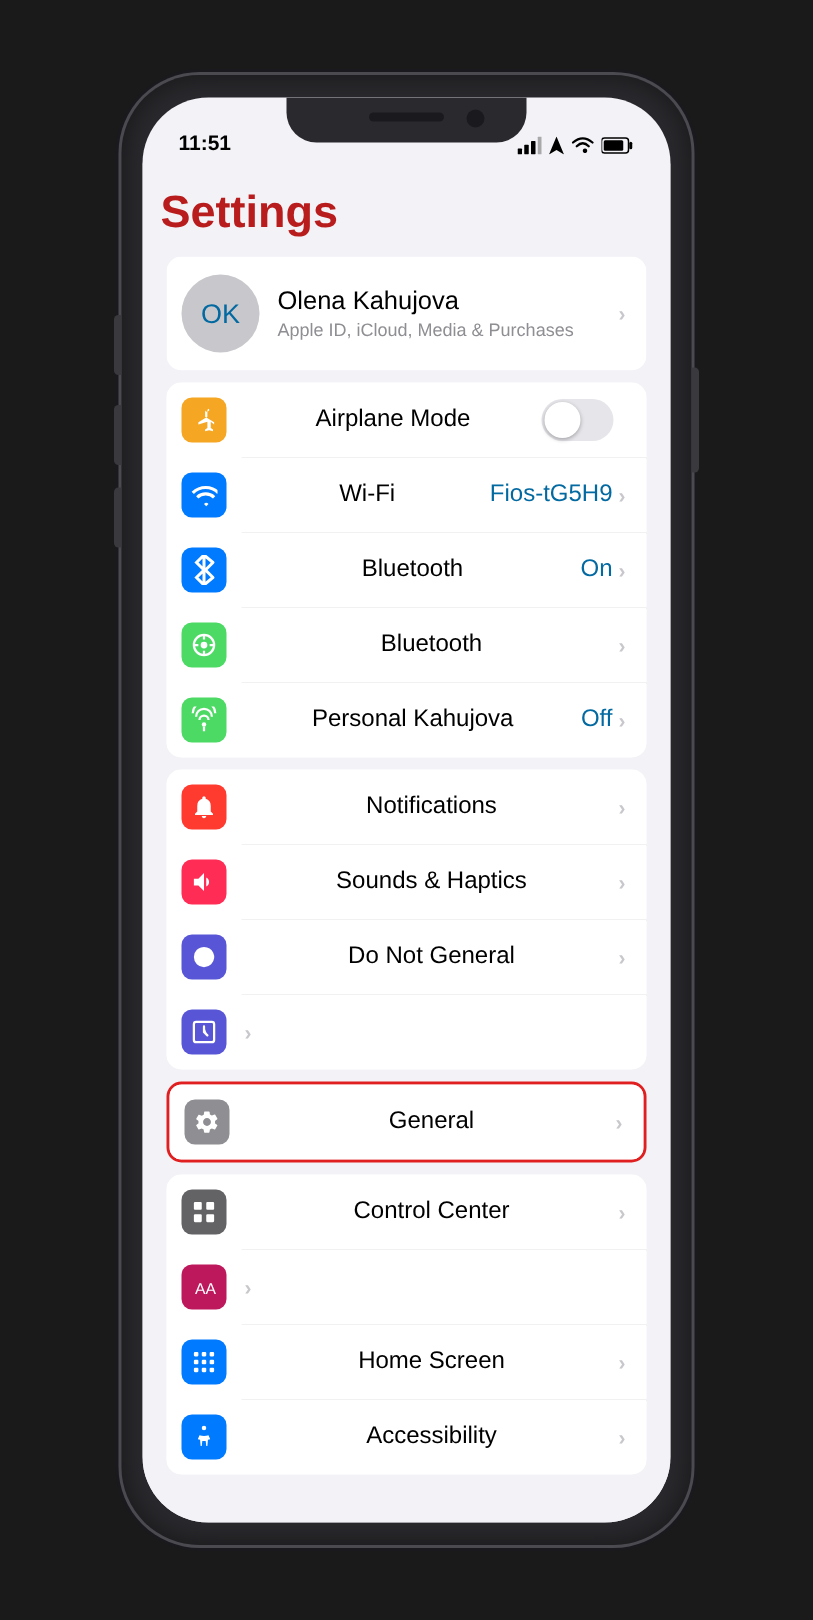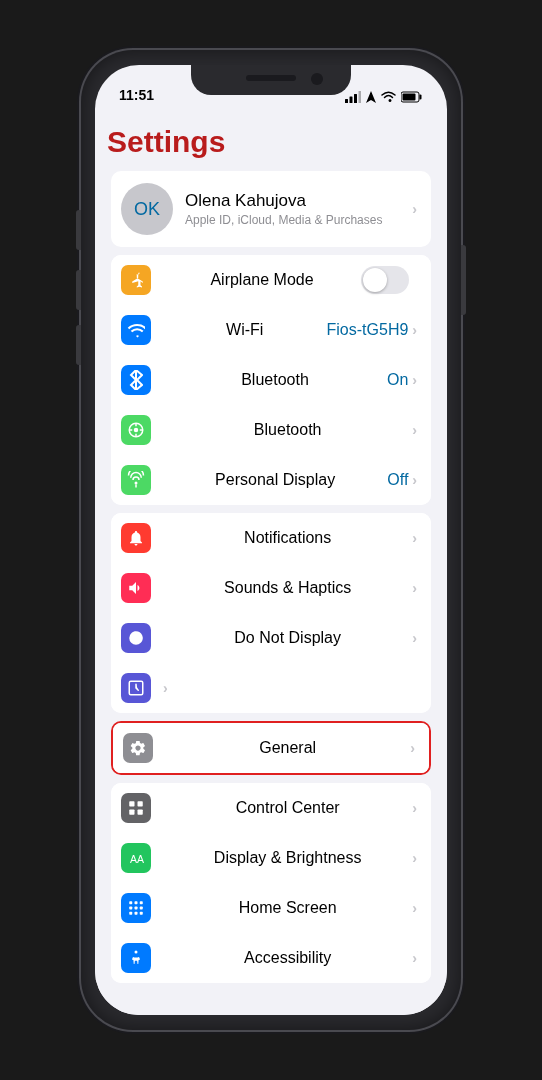--- a/index.html
+++ b/index.html
@@ -384,21 +384,21 @@
         </div>
 
         <div class="settings-item">
           <div class="icon-wrap" style="background:#4cd964;">
             <svg width="18" height="18" viewBox="0 0 24 24">
               <path d="M8 12c0-2.2 1.8-4 4-4s4 1.8 4 4M5 9c0-3.9 3.1-7 7-7s7 3.1 7 7M2 6c0-5.5 4.5-10 10-10s10 4.5 10 10" stroke="#fff" stroke-width="2" fill="none"></path>
               <circle cx="12" cy="16" r="2" fill="#fff"></circle>
               <path d="M12 18v4" stroke="#fff" stroke-width="2"></path>
             </svg>
           </div>
-          <span class="item-label">Personal Display</span>
+          <span class="item-label">Personal Kahujova</span>
           <span class="item-value">Off</span>
           <span class="chevron">›</span>
         </div>
       </div>
 
       <div class="settings-section">
 
         <div class="settings-item">
           <div class="icon-wrap" style="background:#ff3b30;">
             <svg width="18" height="18" viewBox="0 0 24 24">
@@ -418,21 +418,21 @@
           <span class="item-label">Sounds &amp; Haptics</span>
           <span class="chevron">›</span>
         </div>
 
         <div class="settings-item">
           <div class="icon-wrap" style="background:#5856d6;">
             <svg width="18" height="18" viewBox="0 0 24 24">
               <path d="M12 3a9 9 0 100 18A9 9 0 0012 3zm0 0c-2.3 0-4.4.9-6 2.3L18.7 18A9 9 0 0012 3z" fill="#fff"></path>
             </svg>
           </div>
-          <span class="item-label">Do Not Display</span>
+          <span class="item-label">Do Not General</span>
           <span class="chevron">›</span>
         </div>
 
         <div class="settings-item">
           <div class="icon-wrap" style="background:#5856d6;">
             <svg width="18" height="18" viewBox="0 0 24 24">
               <rect x="3" y="3" width="18" height="18" rx="2" stroke="#fff" stroke-width="2" fill="none"></rect>
               <path d="M12 7v5l3 3" stroke="#fff" stroke-width="2" stroke-linecap="round"></path>
             </svg>
           </div>
@@ -461,26 +461,25 @@
               <rect x="14" y="3" width="7" height="7" rx="1" fill="#fff"></rect>
               <rect x="3" y="14" width="7" height="7" rx="1" fill="#fff"></rect>
               <rect x="14" y="14" width="7" height="7" rx="1" fill="#fff"></rect>
             </svg>
           </div>
           <span class="item-label">Control Center</span>
           <span class="chevron">›</span>
         </div>
 
         <div class="settings-item">
-          <div class="icon-wrap" style="background:#22c55e;">
+          <div class="icon-wrap" style="background:#be185d;">
             <svg width="18" height="18" viewBox="0 0 24 24">
               <text x="4" y="18" font-size="14" fill="#fff" font-family="Arial">AA</text>
             </svg>
           </div>
-          <span class="item-label">Display &amp; Brightness</span>
           <span class="chevron">›</span>
         </div>
 
         <div class="settings-item">
           <div class="icon-wrap" style="background:#007aff;">
             <svg width="18" height="18" viewBox="0 0 24 24">
               <rect x="3" y="3" width="4" height="4" rx="1" fill="#fff"></rect>
               <rect x="10" y="3" width="4" height="4" rx="1" fill="#fff"></rect>
               <rect x="17" y="3" width="4" height="4" rx="1" fill="#fff"></rect>
               <rect x="3" y="10" width="4" height="4" rx="1" fill="#fff"></rect>

